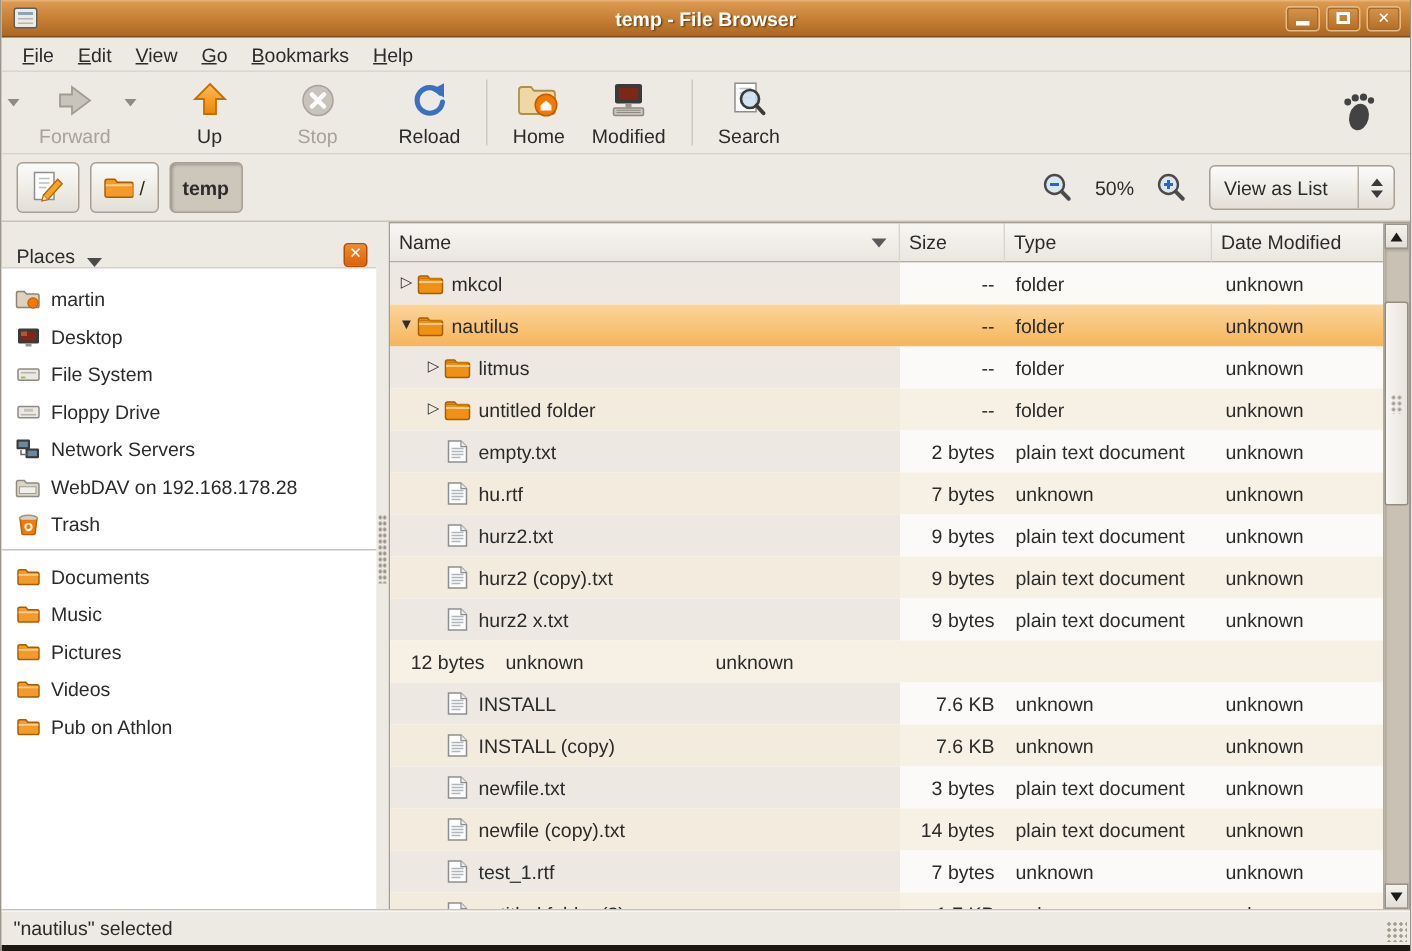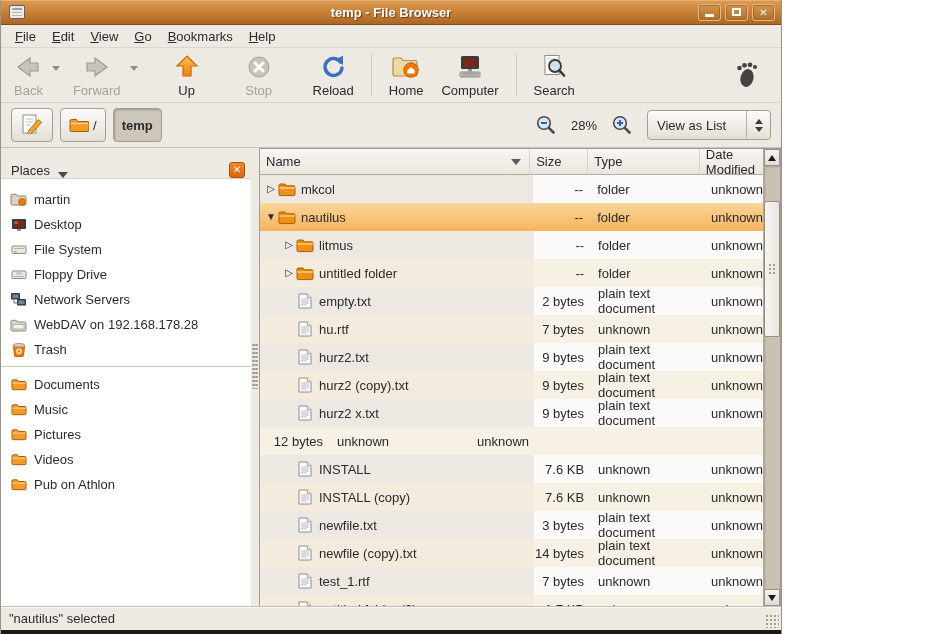--- a/index.html
+++ b/index.html
@@ -1,19 +1,19 @@
 <!DOCTYPE html>
 <html><head>
 <meta charset="utf-8">
 <style>
   * { box-sizing: border-box; margin: 0; padding: 0; }
   html,body { width: 941px; height: 634px; }
   body { font-family: "Liberation Sans", "DejaVu Sans", sans-serif; font-size: 13px; color: #2b2b2b; }
 
-  .window { position: relative; width: 782px; height: 634px; background: #EDE9E3;
+  .window { position: relative; width: 941px; height: 634px; background: #EDE9E3;
             border-left: 1px solid #9A948B; border-right: 1px solid #9A948B; overflow: hidden;
             display: flex; flex-direction: column; }
 
   
   .titlebar { height: 25px; flex: 0 0 25px; display: flex; align-items: center;
               background: linear-gradient(180deg,#DD9C55 0%, #C67E33 55%, #AA6724 100%);
               border-bottom: 1px solid #7C4E17; position: relative; }
   .titlebar::before { content:""; position:absolute; top:0; left:0; right:0; height:1px; background:#E8B277; }
   .win-icon { width: 16px; height: 14px; margin: 0 6px 0 8px; background: #ECEAE6; border: 1px solid #5f5f5f; border-radius: 2px; position: relative; }
   .win-icon::before { content:""; position:absolute; left:2px; right:2px; top:2px; height:2px; background:#8FA3B8; }
@@ -152,28 +152,20 @@
   <div class="menubar">
       <span class="menu-item"><u>F</u>ile</span>
       <span class="menu-item"><u>E</u>dit</span>
       <span class="menu-item"><u>V</u>iew</span>
       <span class="menu-item"><u>G</u>o</span>
       <span class="menu-item"><u>B</u>ookmarks</span>
       <span class="menu-item"><u>H</u>elp</span>
     </div>
 
   <div class="toolbar">
-    <div class="tbtn disabled">
-      <span class="ticon">
-        <svg width="28" height="28" viewBox="0 0 28 28">
-            <path d="M16 5 v5 h8 v8 h-8 v5 L4 14 Z" fill="#C8C4BB" stroke="#A19C92" stroke-width="1.2"></path>
-          </svg>
-      </span>
-      <span class="tlabel">Back</span>
-    </div>
     <span class="drop-arrow"></span>
     <div class="tbtn disabled">
       <span class="ticon">
         <svg width="28" height="28" viewBox="0 0 28 28">
             <path d="M12 5 v5 H4 v8 h8 v5 L24 14 Z" fill="#C8C4BB" stroke="#A19C92" stroke-width="1.2"></path>
           </svg>
       </span>
       <span class="tlabel">Forward</span>
     </div>
     <span class="drop-arrow"></span>
@@ -223,21 +215,21 @@
     <div class="tbtn">
       <span class="ticon">
         <svg width="28" height="28" viewBox="0 0 28 28">
             <rect x="5" y="3" width="18" height="13" rx="1.5" fill="#3A3A3A"></rect>
             <rect x="7.5" y="5.5" width="13" height="8" fill="#7E2617"></rect>
             <rect x="12" y="16" width="4" height="2.5" fill="#9a968e"></rect>
             <rect x="4" y="19" width="20" height="5" rx="1" fill="#C8C4BC" stroke="#8E8A82"></rect>
             <path d="M6 20.5 h16 M6 22 h16" stroke="#8E8A82" stroke-width=".7"></path>
           </svg>
       </span>
-      <span class="tlabel">Computer</span>
+      <span class="tlabel">Modified</span>
     </div>
     <span class="tsep"></span>
     <div class="tbtn">
       <span class="ticon">
         <svg width="28" height="28" viewBox="0 0 28 28">
             <rect x="5" y="2.5" width="14" height="19" fill="#fff" stroke="#8E8E8E"></rect>
             <path d="M8 6 h8 M8 9 h8 M8 12 h8" stroke="#B9BEC4" stroke-width="1"></path>
             <circle cx="15" cy="13" r="6" fill="#CBDEEF" fill-opacity=".85" stroke="#3A3A3A" stroke-width="1.8"></circle>
             <line x1="19.3" y1="17.3" x2="24" y2="22.5" stroke="#3A3A3A" stroke-width="2.6" stroke-linecap="round"></line>
           </svg>
@@ -277,21 +269,21 @@
       <span>temp</span>
     </div>
     <div class="loc-right">
       <span>
         <svg width="22" height="22" viewBox="0 0 22 22">
             <circle cx="9" cy="9" r="6.3" fill="#D9E7F2" stroke="#4a4a4a" stroke-width="1.6"></circle>
             <line x1="13.8" y1="13.8" x2="18.5" y2="18.5" stroke="#4a4a4a" stroke-width="2.6" stroke-linecap="round"></line>
             <line x1="6" y1="9" x2="12" y2="9" stroke="#2766C8" stroke-width="2"></line>
           </svg>
       </span>
-      <span class="zoom-label">28%</span>
+      <span class="zoom-label">50%</span>
       <span>
         <svg width="22" height="22" viewBox="0 0 22 22">
             <circle cx="9" cy="9" r="6.3" fill="#D9E7F2" stroke="#4a4a4a" stroke-width="1.6"></circle>
             <line x1="13.8" y1="13.8" x2="18.5" y2="18.5" stroke="#4a4a4a" stroke-width="2.6" stroke-linecap="round"></line>
             <line x1="6" y1="9" x2="12" y2="9" stroke="#2766C8" stroke-width="2"></line>
             <line x1="9" y1="6" x2="9" y2="12" stroke="#2766C8" stroke-width="2"></line>
           </svg>
       </span>
       <div class="viewcombo">
         <span class="vtext">View as List</span>

